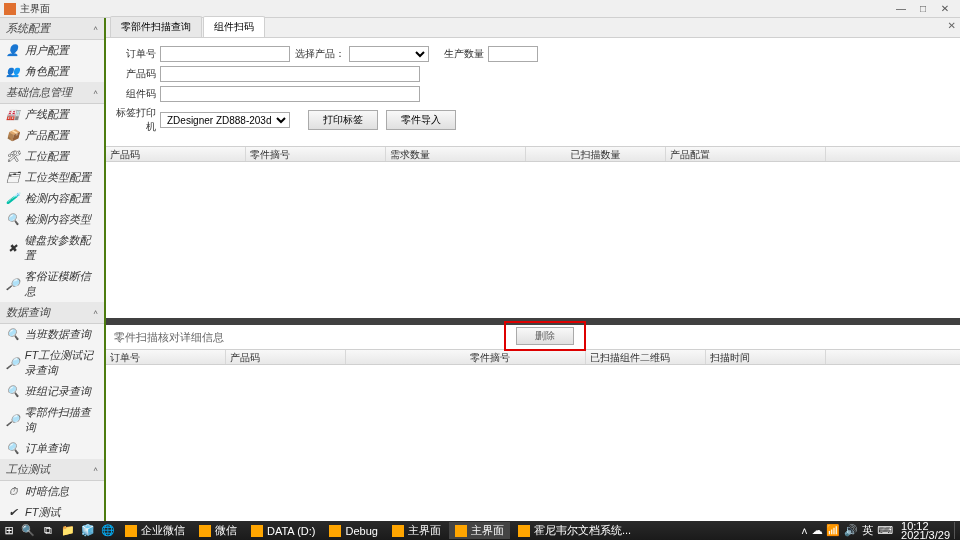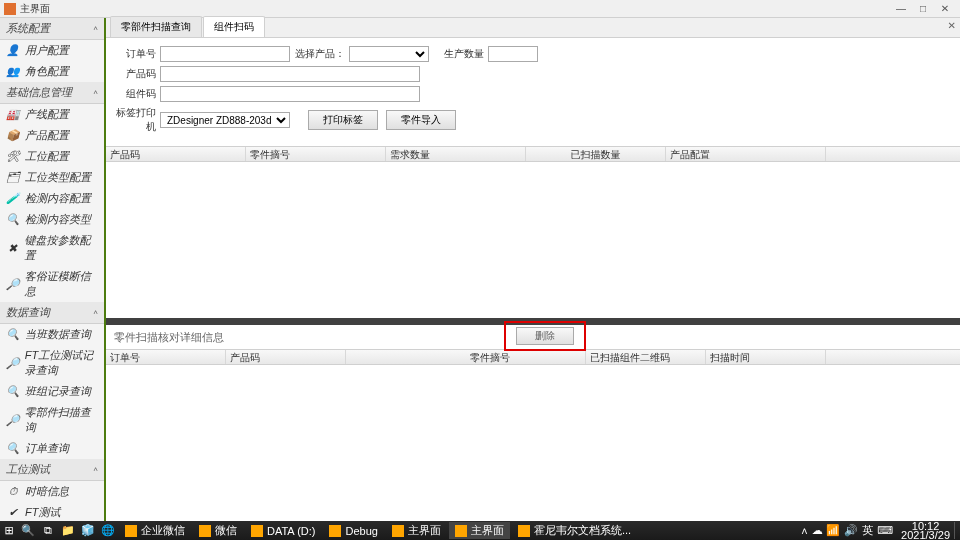--- a/index.html
+++ b/index.html
@@ -32,21 +32,21 @@
 .delete-btn-wrap { position: absolute; left: 398px; top: -4px; border: 2px solid #d00; padding: 4px 10px; }
 .delete-btn { width: 58px; padding: 1px 16px; text-align: center; border: 1px solid #aaa; background: linear-gradient(#f8f8f8,#e0e0e0); font-size: 10px; cursor: pointer; }
 .taskbar { position: absolute; left: 0; bottom: 0; width: 960px; height: 19px; background: linear-gradient(#2a2a2a,#1a1a1a); display: flex; align-items: center; color: #fff; font-size: 9px; }
 .tb-start { width: 18px; height: 18px; display: flex; align-items: center; justify-content: center; cursor: pointer; }
 .tb-icon { width: 16px; height: 16px; display: flex; align-items: center; justify-content: center; margin: 0 2px; cursor: pointer; }
 .tb-item { display: flex; align-items: center; padding: 0 6px; height: 17px; margin: 16px 1px; cursor: pointer; }
 .tb-item.active { background: #444; }
 .tb-item .ti-icon { width: 12px; height: 12px; margin-right: 4px; background: #ffa500; }
 .tb-spacer { flex: 1; }
 .tb-tray { display: flex; align-items: center; gap: 4px; padding: 0 4px; }
-.tb-clock { text-align: center; line-height: 9px; padding: 0 4px; }
+.tb-clock { line-height: 9px; padding: 0 4px; }
 </style>
 </head>
 <body>
 
 <div class="titlebar">
   <div class="title-icon"></div>
   <div class="title-text">主界面</div>
   <div class="win-btns">
     <div class="win-btn">—</div>
     <div class="win-btn">□</div>

